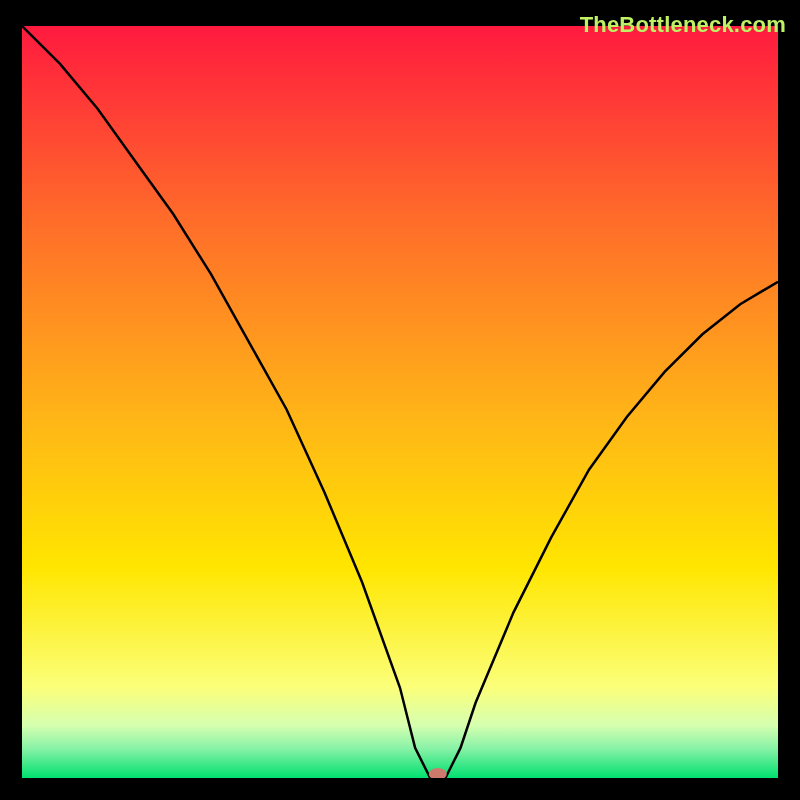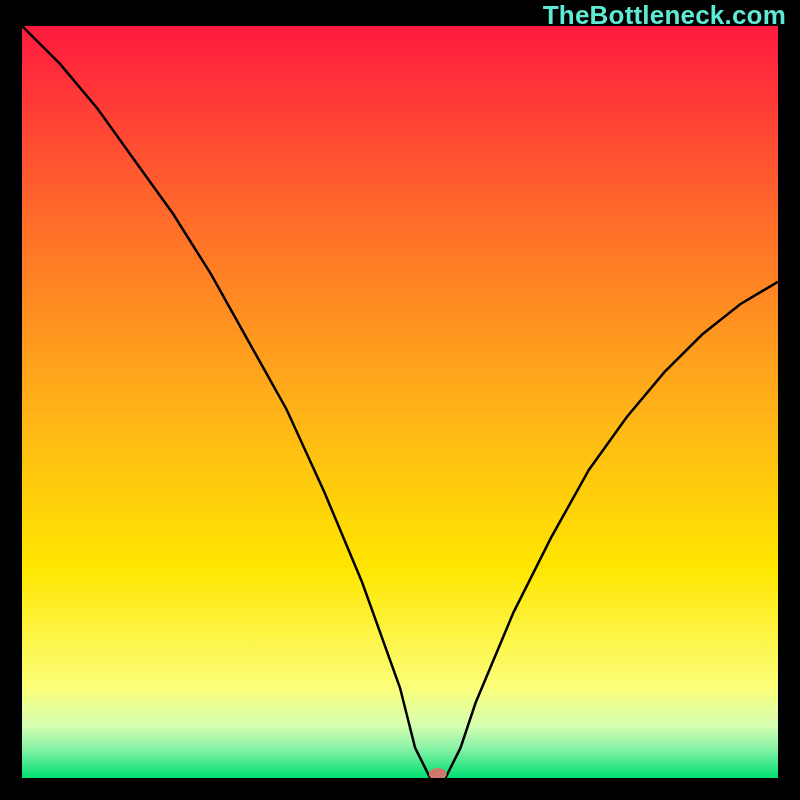--- a/index.html
+++ b/index.html
@@ -12,24 +12,24 @@
     overflow: hidden;
   }
   .outer {
     position: relative;
     width: 800px;
     height: 800px;
     background: #000000;
   }
   .watermark {
     position: absolute;
-    top: 0;
+    top: 12px;
     right: 14px;
-    color: #5eead4;
-    font-size: 26px;
+    color: #bef264;
+    font-size: 22px;
     font-weight: 600;
     letter-spacing: 0.2px;
     z-index: 5;
     user-select: none;
   }
   .plot-frame {
     position: absolute;
     left: 22px;
     top: 26px;
     width: 756px;

